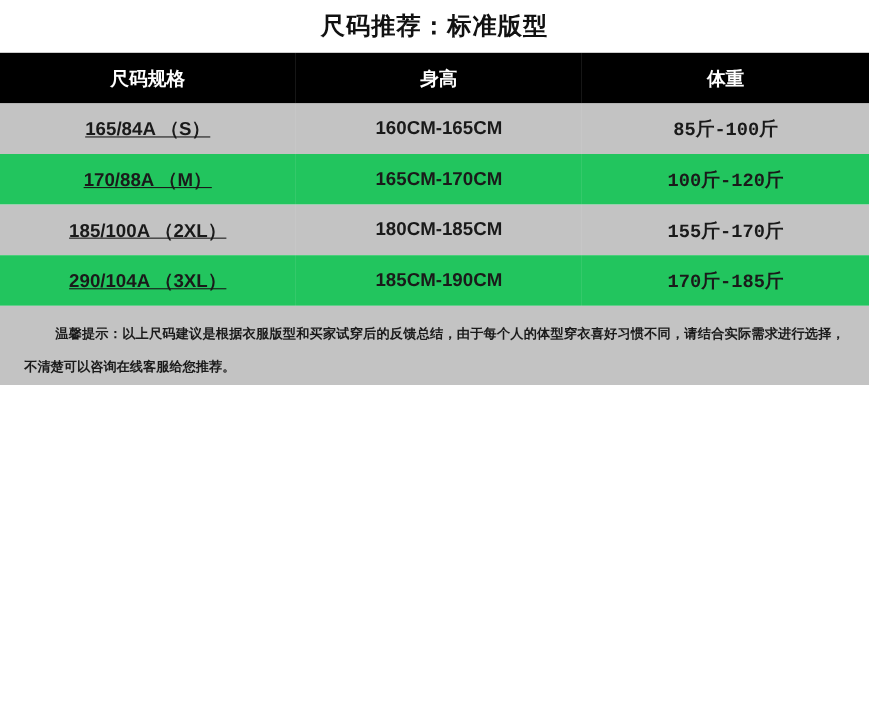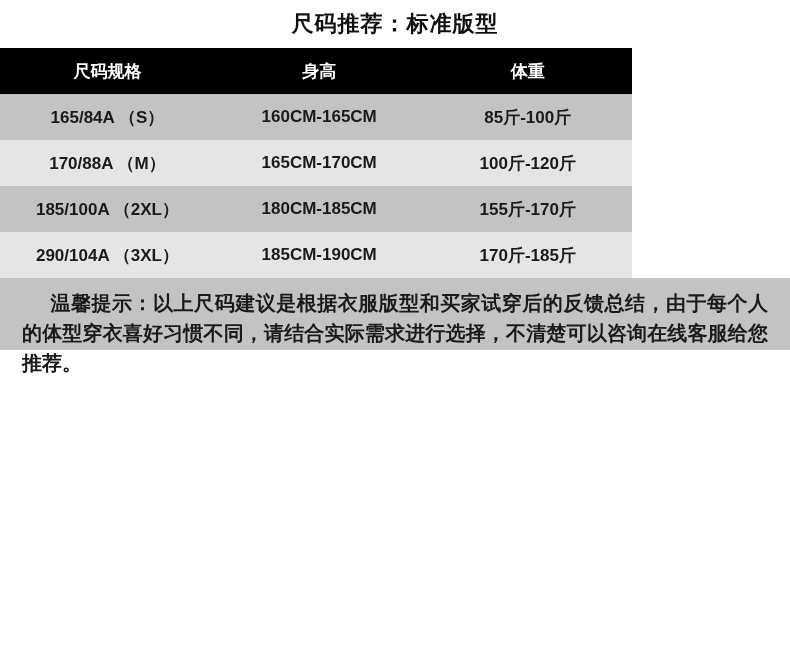--- a/index.html
+++ b/index.html
@@ -25,21 +25,21 @@
     font-size: 22px;
     font-weight: bold;
     letter-spacing: 1px;
     color: #111111;
     padding-top: 10px;
     padding-bottom: 10px;
     height: 28px;
     line-height: 28px;
   }
   .size-table {
-    width: 632px;
+    width: 790px;
     border-collapse: collapse;
     table-layout: fixed;
   }
   .size-table tr {
     height: 46px;
   }
   .size-table th,
   .size-table td {
     padding: 0;
     margin: 0;
@@ -54,38 +54,40 @@
   }
   .header-row th {
     color: #ffffff;
     font-size: 17px;
     height: 42px;
   }
   .row-dark {
     background: #c3c3c3;
   }
   .row-light {
-    background: #e5e5e5;
+    background: #22c55e;
   }
   .col-spec { width: 34%; }
   .col-height { width: 33%; }
   .col-weight { width: 33%; }
   .cell-spec {
     color: #1a1a1a;
+    text-decoration: underline;
   }
   .cell-height {
     color: #1a1a1a;
   }
   .cell-weight {
     color: #1a1a1a;
+    font-family: Liberation Mono, monospace;
   }
   .note {
     background: #c3c3c3;
     padding: 10px 22px 12px 22px;
-    font-size: 20px;
+    font-size: 12px;
     line-height: 30px;
     color: #1a1a1a;
     font-weight: bold;
     text-align: justify;
     height: 72px;
     box-sizing: border-box;
   }
   .note-label {
     color: #1a1a1a;
   }

